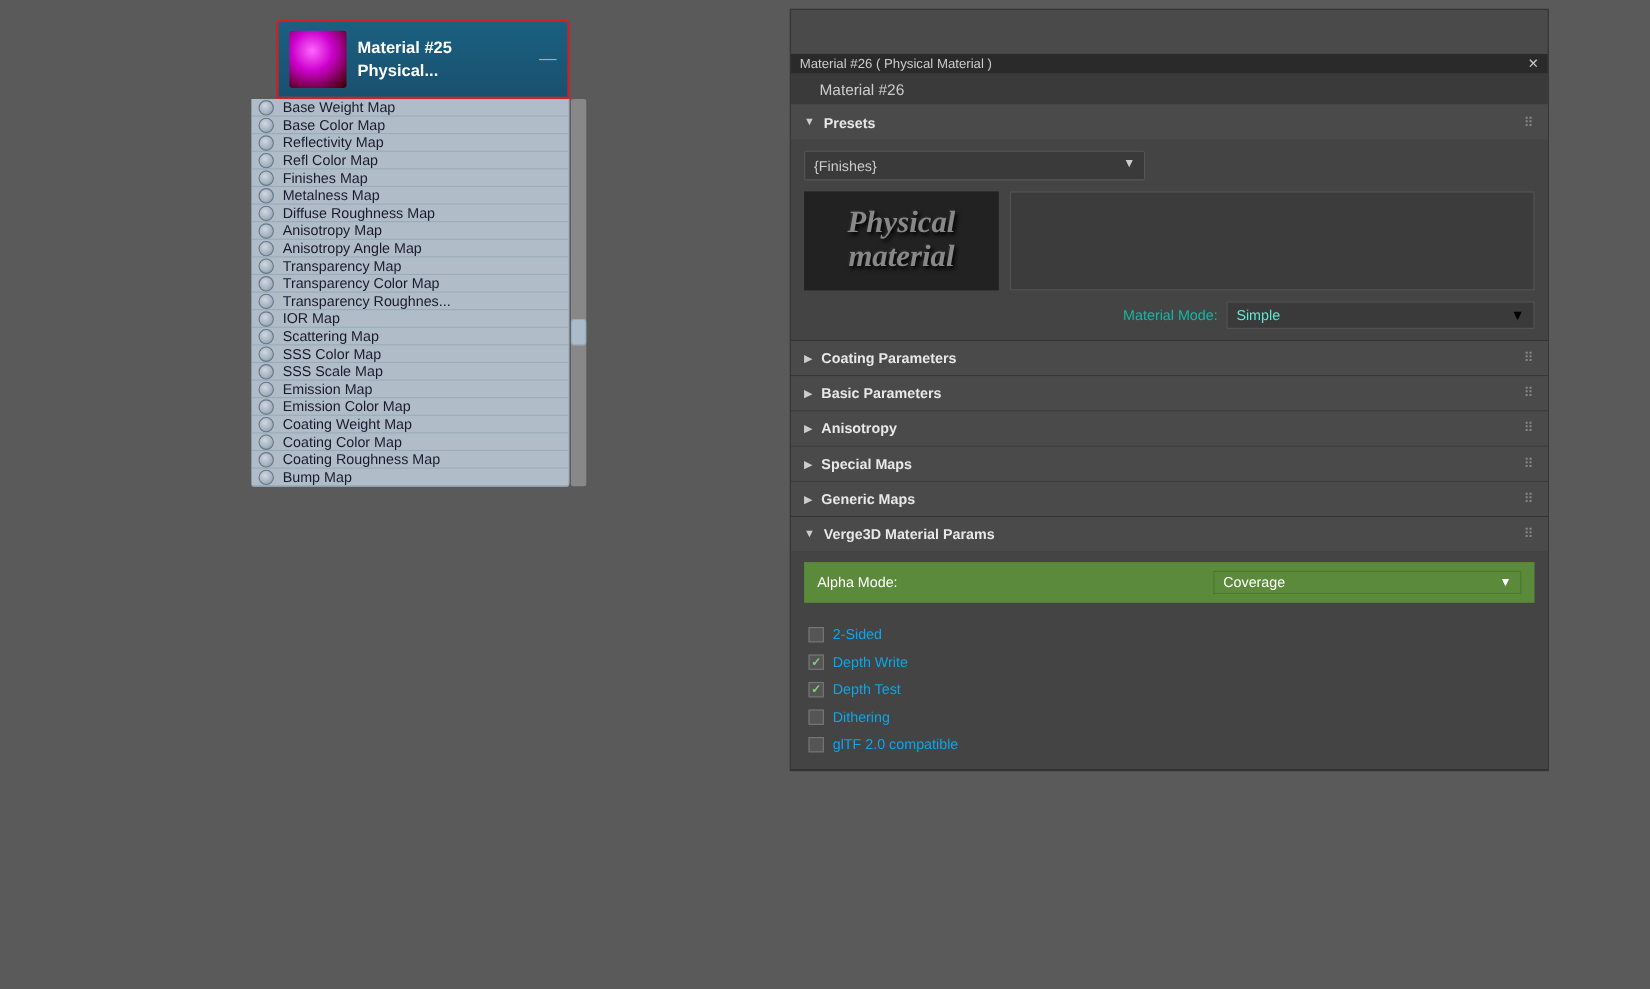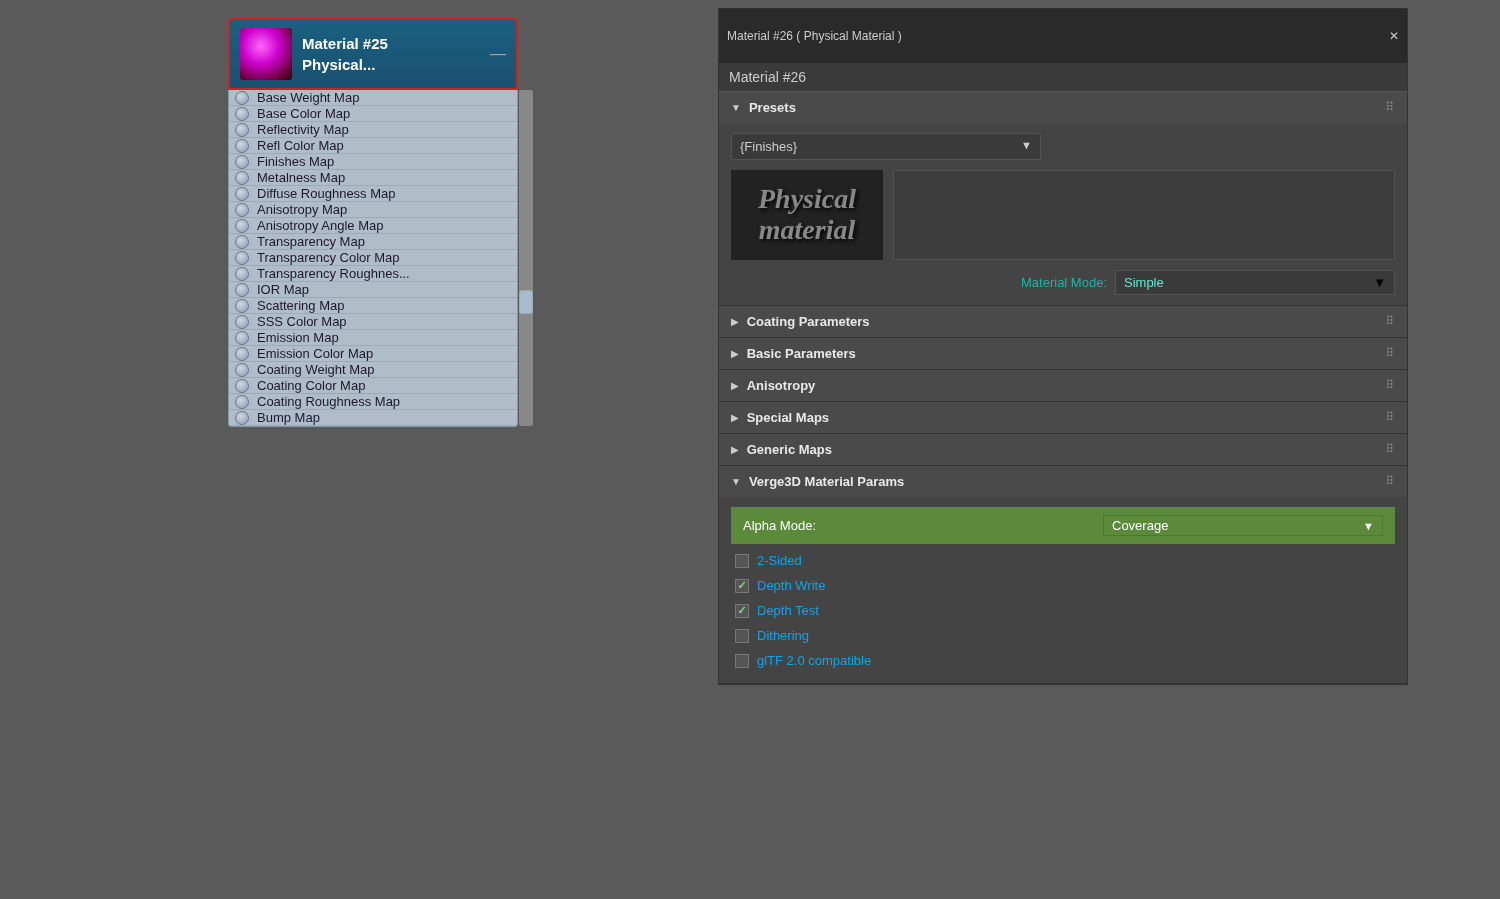--- a/index.html
+++ b/index.html
@@ -23,20 +23,21 @@
     }
 
     .node-header {
       background: linear-gradient(to bottom, #1a6080, #1a5070);
       border: 2px solid #cc2222;
       border-radius: 4px 4px 0 0;
       padding: 8px 10px;
       display: flex;
       align-items: center;
       justify-content: space-between;
+      margin-left: 23px;
     }
 
     .node-header-left {
       display: flex;
       align-items: center;
       gap: 10px;
     }
 
     .node-thumbnail {
       width: 52px;
@@ -123,31 +124,32 @@
       left: 718px;
       top: 8px;
       width: 690px;
       background: #4a4a4a;
       border: 1px solid #333;
     }
 
     .right-panel-titlebar {
       background: #2a2a2a;
       color: #ccc;
-      padding: 20px 8px;
+      padding: 2px 8px;
       font-size: 12px;
       display: flex;
       justify-content: space-between;
       align-items: center;
+      margin-top: 40px;
     }
 
     .right-panel-name {
       background: #3a3a3a;
       color: #ccc;
-      padding: 6px 10px;
+      padding: 6px 26px;
       font-size: 14px;
       border-bottom: 1px solid #555;
     }
 
     
     .section {
       border-bottom: 1px solid #333;
     }
 
     .section-header {
@@ -211,21 +213,21 @@
       font-size: 11px;
     }
 
     .presets-row {
       display: flex;
       gap: 10px;
       align-items: flex-start;
     }
 
     .preset-thumbnail {
-      width: 152px;
+      width: 177px;
       height: 90px;
       background: #222;
       position: relative;
       overflow: hidden;
       flex-shrink: 0;
     }
 
     .preset-thumbnail-text {
       position: absolute;
       top: 50%;
@@ -282,21 +284,21 @@
     .verge-content {
       background: #444;
       padding: 10px 12px;
     }
 
     .alpha-mode-row {
       background: #5a8a3a;
       display: flex;
       align-items: center;
       padding: 8px 12px;
-      margin-bottom: 4px;
+      margin-bottom: 16px;
     }
 
     .alpha-mode-label {
       color: white;
       font-size: 13px;
       flex: 1;
     }
 
     .alpha-mode-dropdown {
       background: #5a8a3a;
@@ -429,20 +431,24 @@
       <div class="node-list-item">
     <div class="node-connector"></div>
     <span class="node-item-label">Scattering Map</span>
   </div>
       <div class="node-list-item">
     <div class="node-connector"></div>
     <span class="node-item-label">SSS Color Map</span>
   </div>
       <div class="node-list-item">
     <div class="node-connector"></div>
+    <span class="node-item-label">SSS Scale Map</span>
+  </div>
+      <div class="node-list-item">
+    <div class="node-connector"></div>
     <span class="node-item-label">Emission Map</span>
   </div>
       <div class="node-list-item">
     <div class="node-connector"></div>
     <span class="node-item-label">Emission Color Map</span>
   </div>
       <div class="node-list-item">
     <div class="node-connector"></div>
     <span class="node-item-label">Coating Weight Map</span>
   </div>

